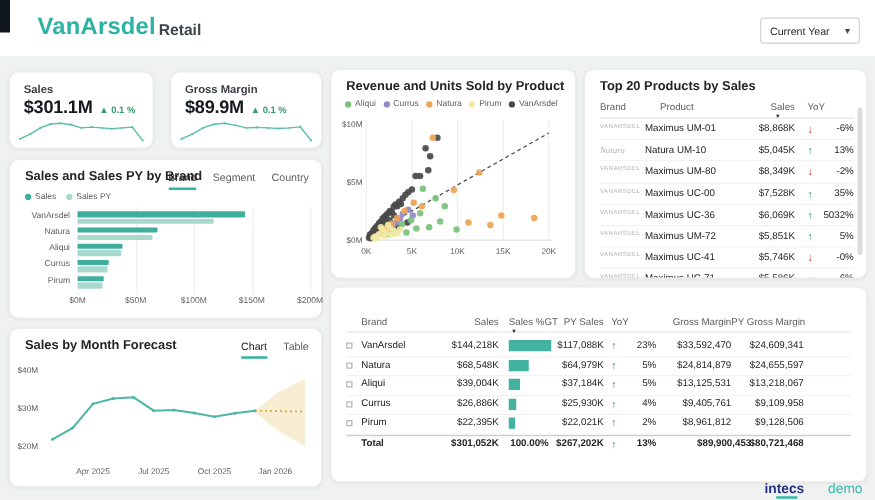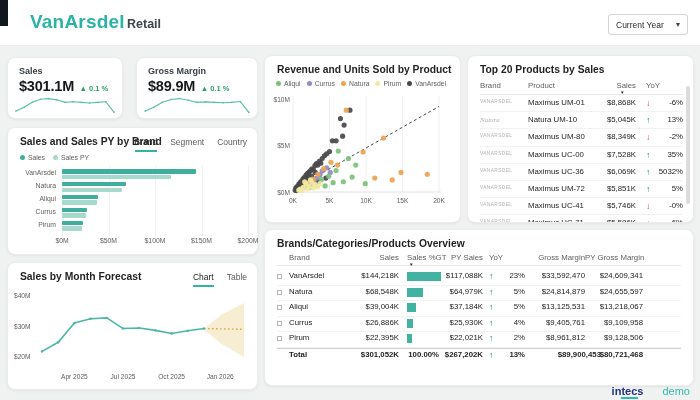--- a/index.html
+++ b/index.html
@@ -52,21 +52,21 @@
   .data-row { position:absolute; left:12px; right:10px; border-bottom:1px solid #f2f2f2; cursor:pointer; }
   .arrow-up { color:#1d8a4e; font-weight:bold; }
   .arrow-dn { color:#c4392a; font-weight:bold; }
   .brandlogo { color:#b3b1af; font-size:4.8px; letter-spacing:.4px; }
   .brandlogo.natura { font-size:7px; font-style:italic; font-family:"Liberation Serif", serif; letter-spacing:0; }
   .sort-ic { position:absolute; font-size:4.5px; color:#252423; }
   .scrollbar { position:absolute; right:3px; top:30px; width:4px; height:118px; background:#dcdcdc; border-radius:2px; cursor:pointer; }
 
   
   .t20-logo { left:0; top:4px; }
-  .t20-prod { left:48px; top:3px;text-align:center; }
+  .t20-prod { left:36px; top:3px;text-align:center; }
   .t20-sales { left:96px; width:60px; text-align:right; top:3px; }
   .t20-arr { left:166px; top:3px; font-size:8.5px; }
   .t20-yoy { left:178px; width:25px; text-align:right; top:3px; }
 
   
   .ov-exp { position:absolute; left:0; top:4px; width:5px; height:5px; border:1px solid #b8b6b4; }
   .ov-brand { left:12px; top:1px; }
   .ov-sales { left:56px; width:66px; text-align:right; top:1px; }
   .ov-bar { position:absolute; left:130px; top:2px; height:9px; background:#44b2a0; }
   .ov-barhdr { left:130px; top:1px; }
@@ -430,21 +430,20 @@
         <span class="td t20-prod">Maximus UC-71</span>
         <span class="td t20-sales">$5,586K</span>
         <span class="td t20-arr arrow-dn">↓</span>
         <span class="td t20-yoy">-6%</span>
       </div>
     </div>
   <div class="scrollbar"></div>
 </div>
 
 <div class="card" style="left:264px;top:229px;width:430px;height:157px;">
-  <div class="card-title">Brands/Categories/Products Overview</div>
   <div class="hdr-row" style="top:22px;left:12px;right:12px;">
     <span class="th ov-brand">Brand</span>
     <span class="th ov-sales">Sales</span>
     <span class="th ov-barhdr">Sales %GT</span>
     <span class="sort-ic" style="left:132px;top:10px;">▼</span>
     <span class="th ov-py">PY Sales</span>
     <span class="th" style="left:212px;top:1px;">YoY</span>
     <span class="th ov-gm">Gross Margin</span>
     <span class="th ov-pygm">PY Gross Margin</span>
   </div>

